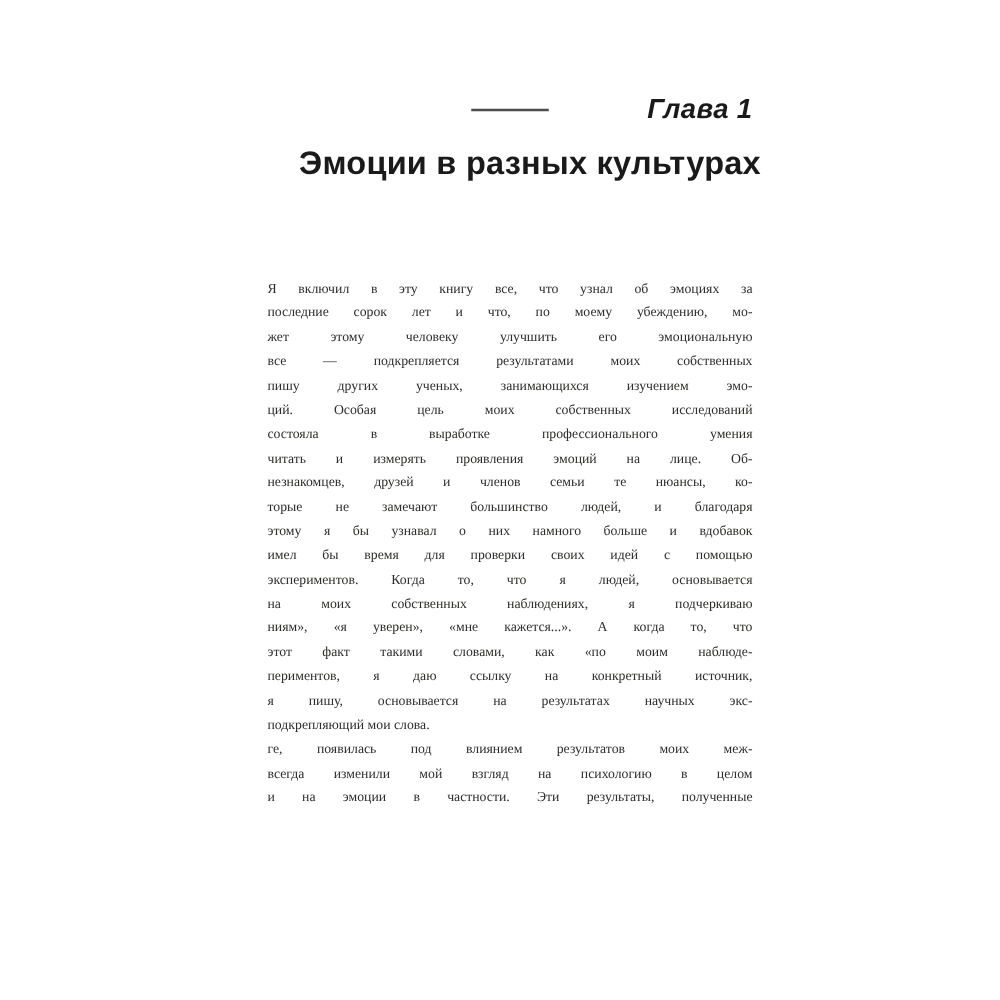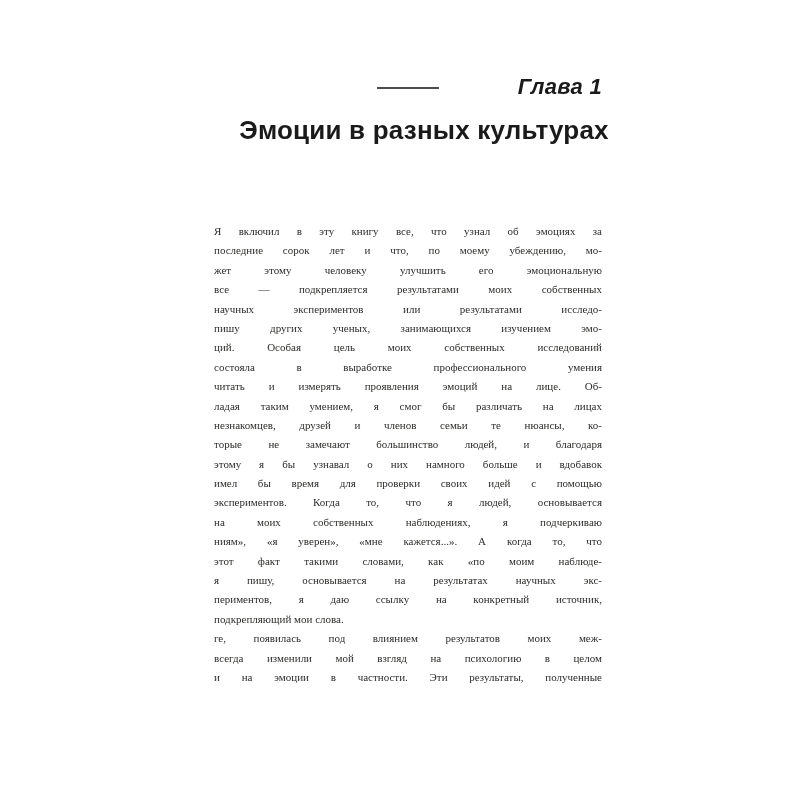--- a/index.html
+++ b/index.html
@@ -82,34 +82,32 @@
 
 <div class="page">
   <div class="chapter-label">Глава 1</div>
   <div class="chapter-rule"></div>
   <h1 class="chapter-title">Эмоции в разных культурах</h1>
   <div class="body-text">
       <div class="line">Я включил в эту книгу все, что узнал об эмоциях за</div>
       <div class="line">последние сорок лет и что, по моему убеждению, мо-</div>
       <div class="line">жет этому человеку улучшить его эмоциональную</div>
       <div class="line">все — подкрепляется результатами моих собственных</div>
-      <div class="line">научных экспериментов или результатами исследо-</div>
       <div class="line">пишу других ученых, занимающихся изучением эмо-</div>
       <div class="line">ций. Особая цель моих собственных исследований</div>
       <div class="line">состояла в выработке профессионального умения</div>
       <div class="line">читать и измерять проявления эмоций на лице. Об-</div>
-      <div class="line">ладая таким умением, я смог бы различать на лицах</div>
       <div class="line">незнакомцев, друзей и членов семьи те нюансы, ко-</div>
       <div class="line">торые не замечают большинство людей, и благодаря</div>
       <div class="line">этому я бы узнавал о них намного больше и вдобавок</div>
       <div class="line">имел бы время для проверки своих идей с помощью</div>
       <div class="line">экспериментов. Когда то, что я людей, основывается</div>
       <div class="line">на моих собственных наблюдениях, я подчеркиваю</div>
       <div class="line">ниям», «я уверен», «мне кажется...». А когда то, что</div>
       <div class="line">этот факт такими словами, как «по моим наблюде-</div>
+      <div class="line">периментов, я даю ссылку на конкретный источник,</div>
       <div class="line">я пишу, основывается на результатах научных экс-</div>
-      <div class="line">периментов, я даю ссылку на конкретный источник,</div>
       <div class="line no-justify">подкрепляющий мои слова.</div>
       <div class="line">ге, появилась под влиянием результатов моих меж-</div>
       <div class="line">всегда изменили мой взгляд на психологию в целом</div>
       <div class="line">и на эмоции в частности. Эти результаты, полученные</div>
     </div>
 </div>
 
 </body></html>

